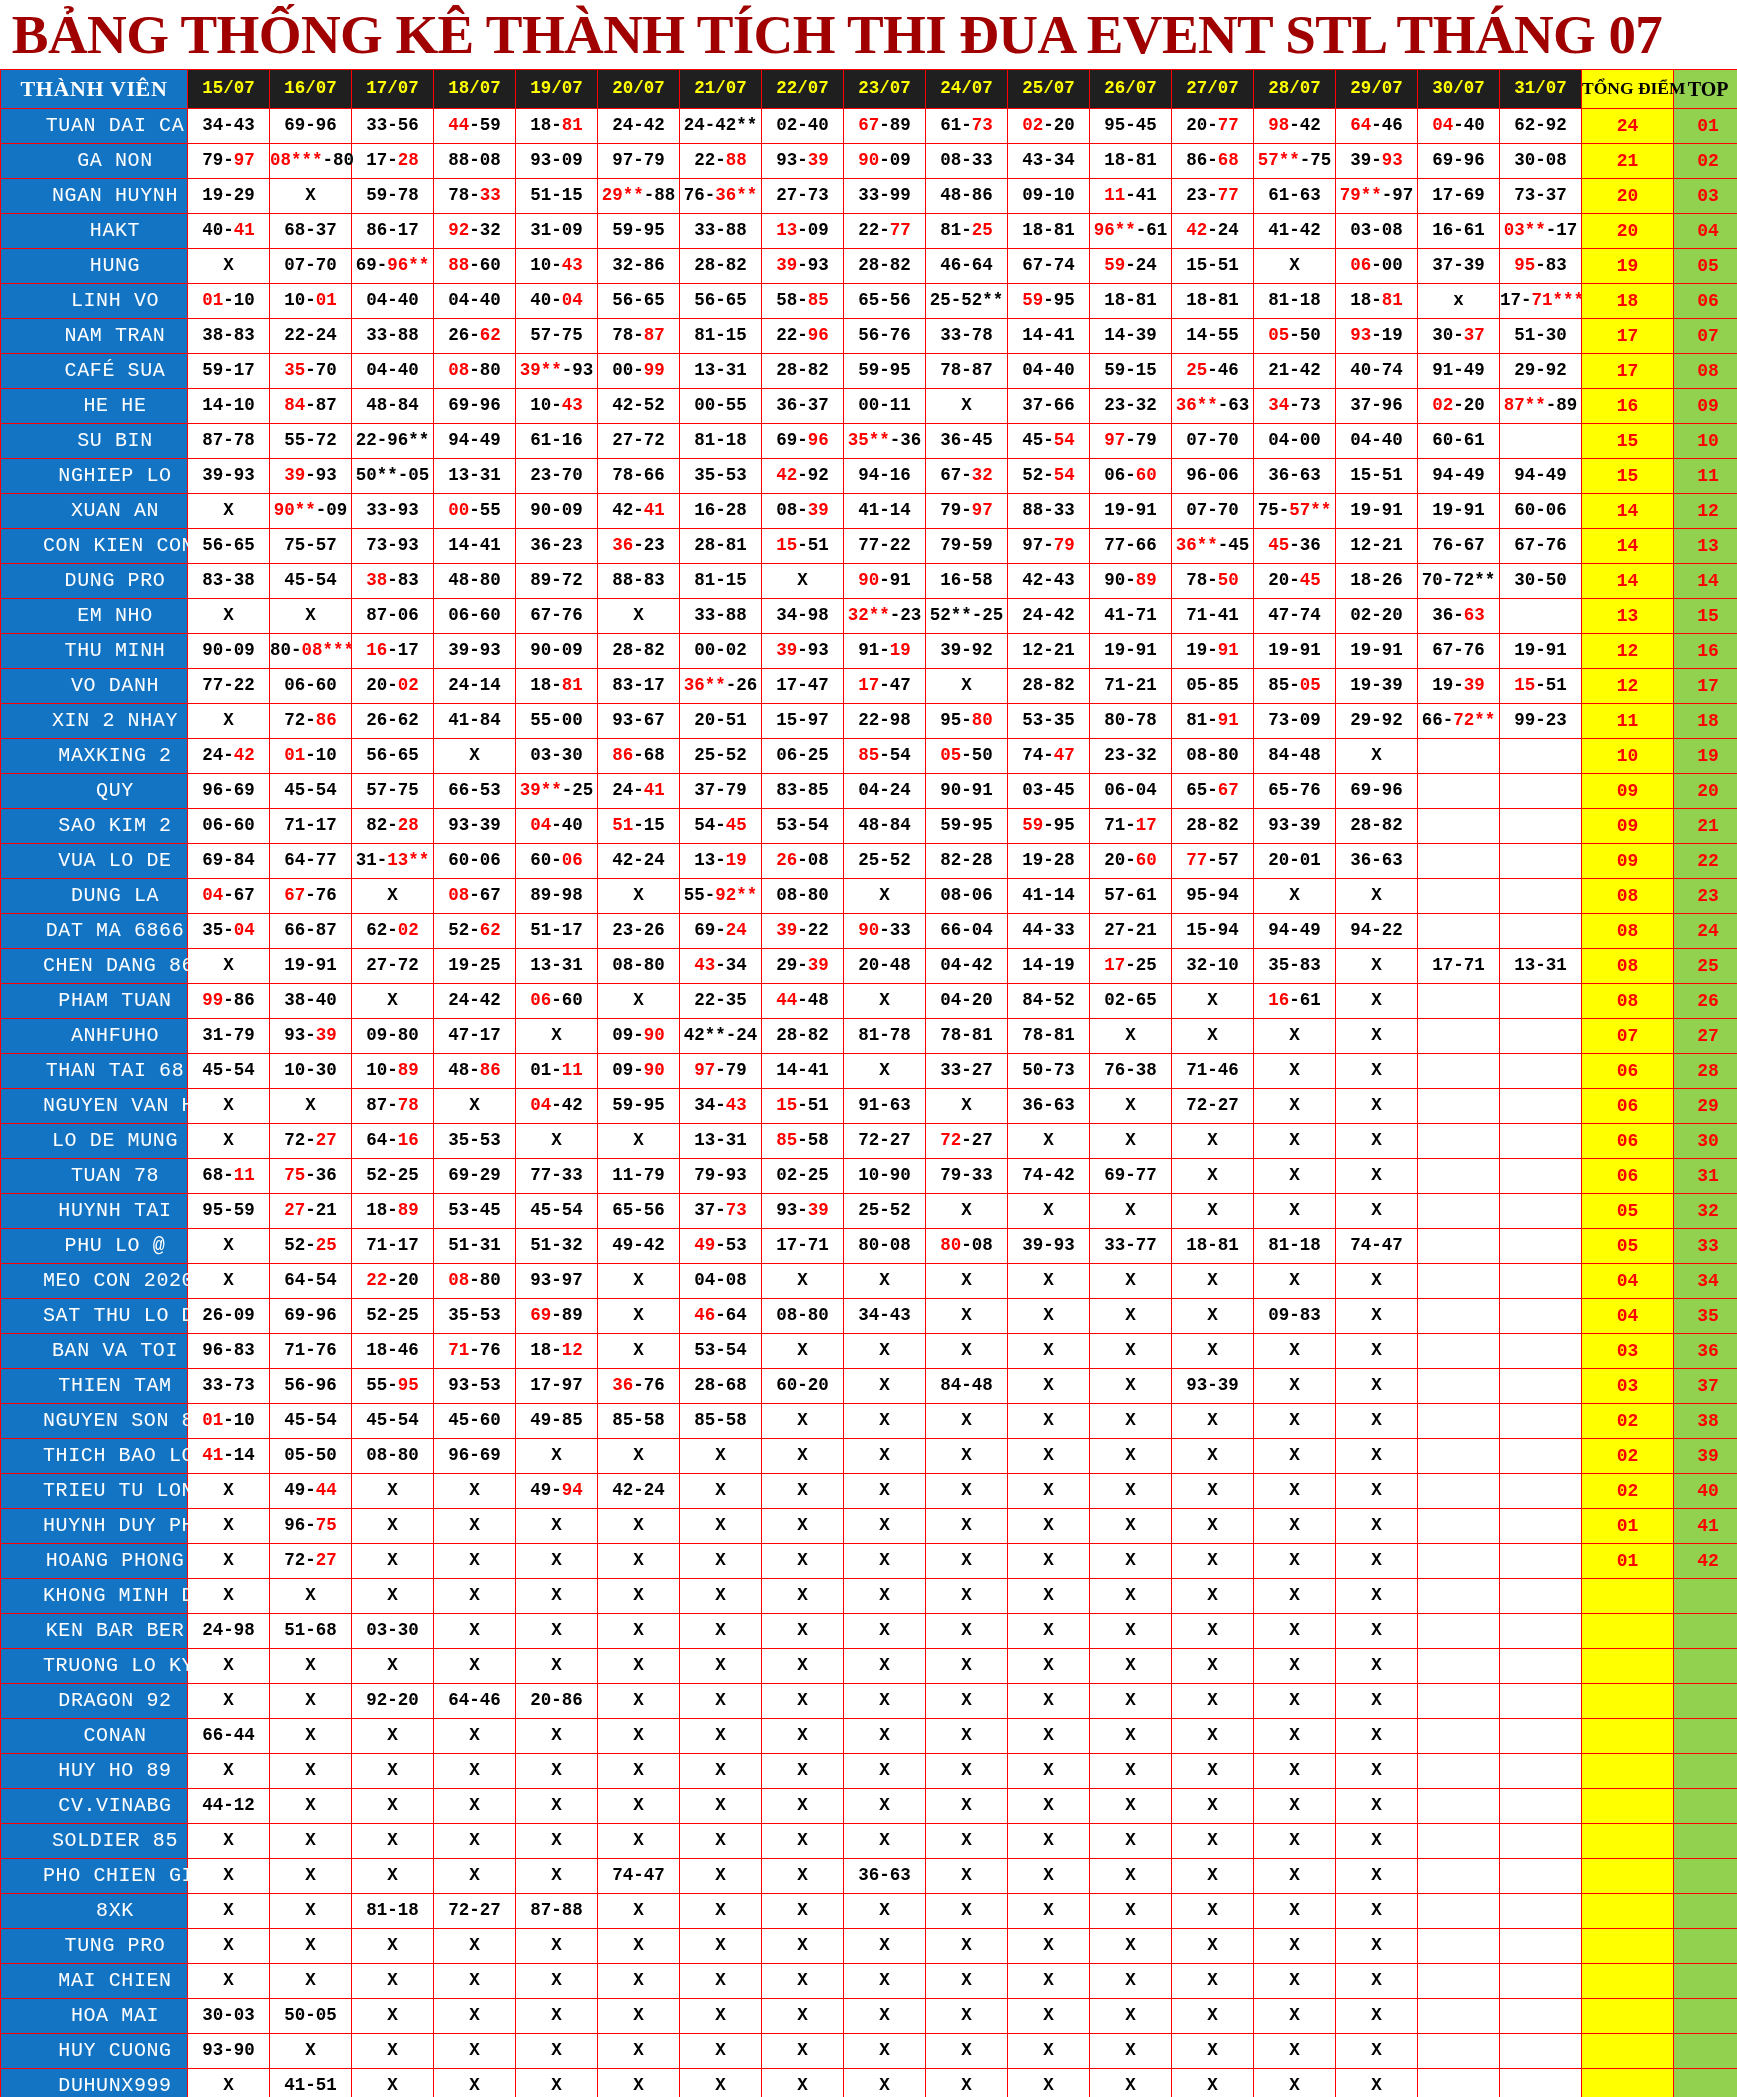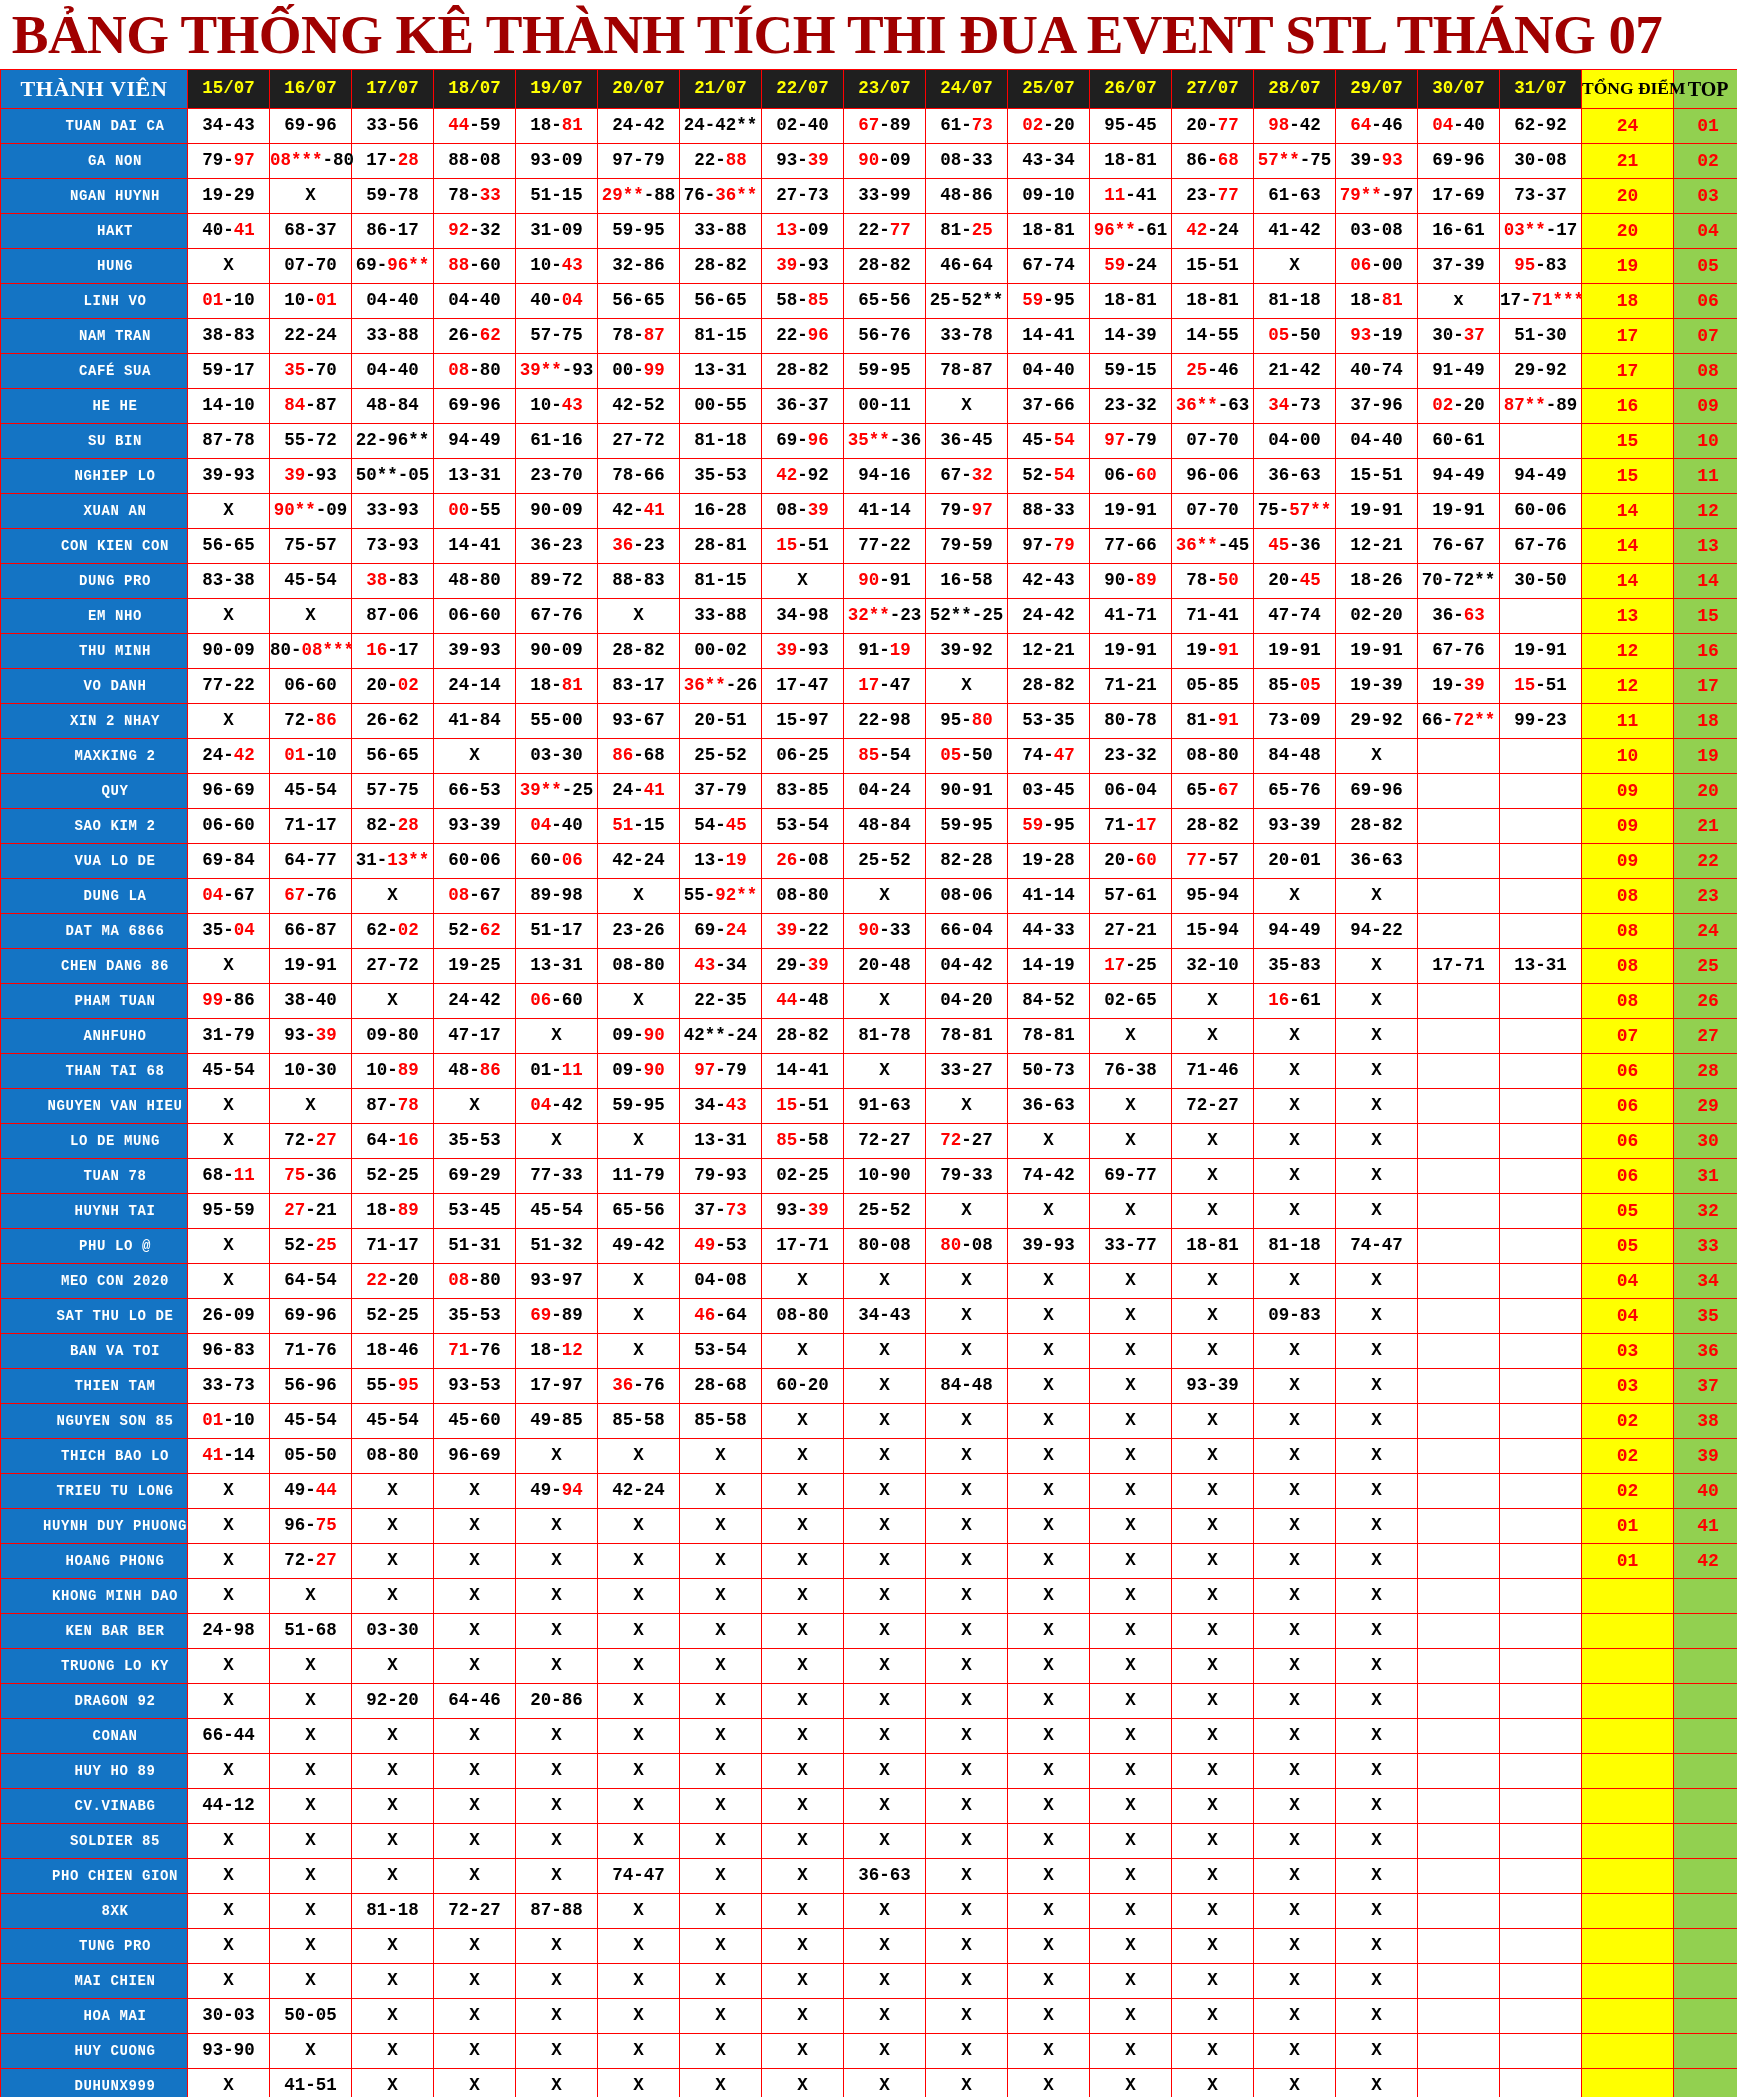--- a/index.html
+++ b/index.html
@@ -26,21 +26,21 @@
               font-weight:700;font-size:22px;letter-spacing:0.6px;}
   th.date-h{background:#1F1F1F;color:#FFFF00;font-family:"Liberation Mono",monospace;
             font-weight:700;font-size:17.5px;}
   th.total-h{background:#FFFF00;color:#000000;font-family:"Liberation Serif",serif;
              font-weight:700;font-size:17.5px;}
   th.top-h{background:#92D050;color:#000000;font-family:"Liberation Serif",serif;
            font-weight:700;font-size:20px;}
   
   tbody tr{height:35px;}
   td.name{background:#1474C4;color:#ffffff;font-family:"Liberation Mono",monospace;
-          font-weight:700;font-size:14px;letter-spacing:0.6px;padding-left:42px;}
+          font-weight:400;font-size:20px;letter-spacing:0.6px;padding-left:42px;}
   td.score{background:#ffffff;color:#000000;font-family:"Liberation Mono",monospace;
            font-weight:700;font-size:17.5px;}
   td.total{background:#FFFF00;color:#FF0000;font-family:"Liberation Mono",monospace;
            font-weight:700;font-size:18px;}
   td.top{background:#92D050;color:#FF0000;font-family:"Liberation Mono",monospace;
          font-weight:700;font-size:18px;}
   .red{color:#FF0000;}
 </style>
 </head>
 <body>

